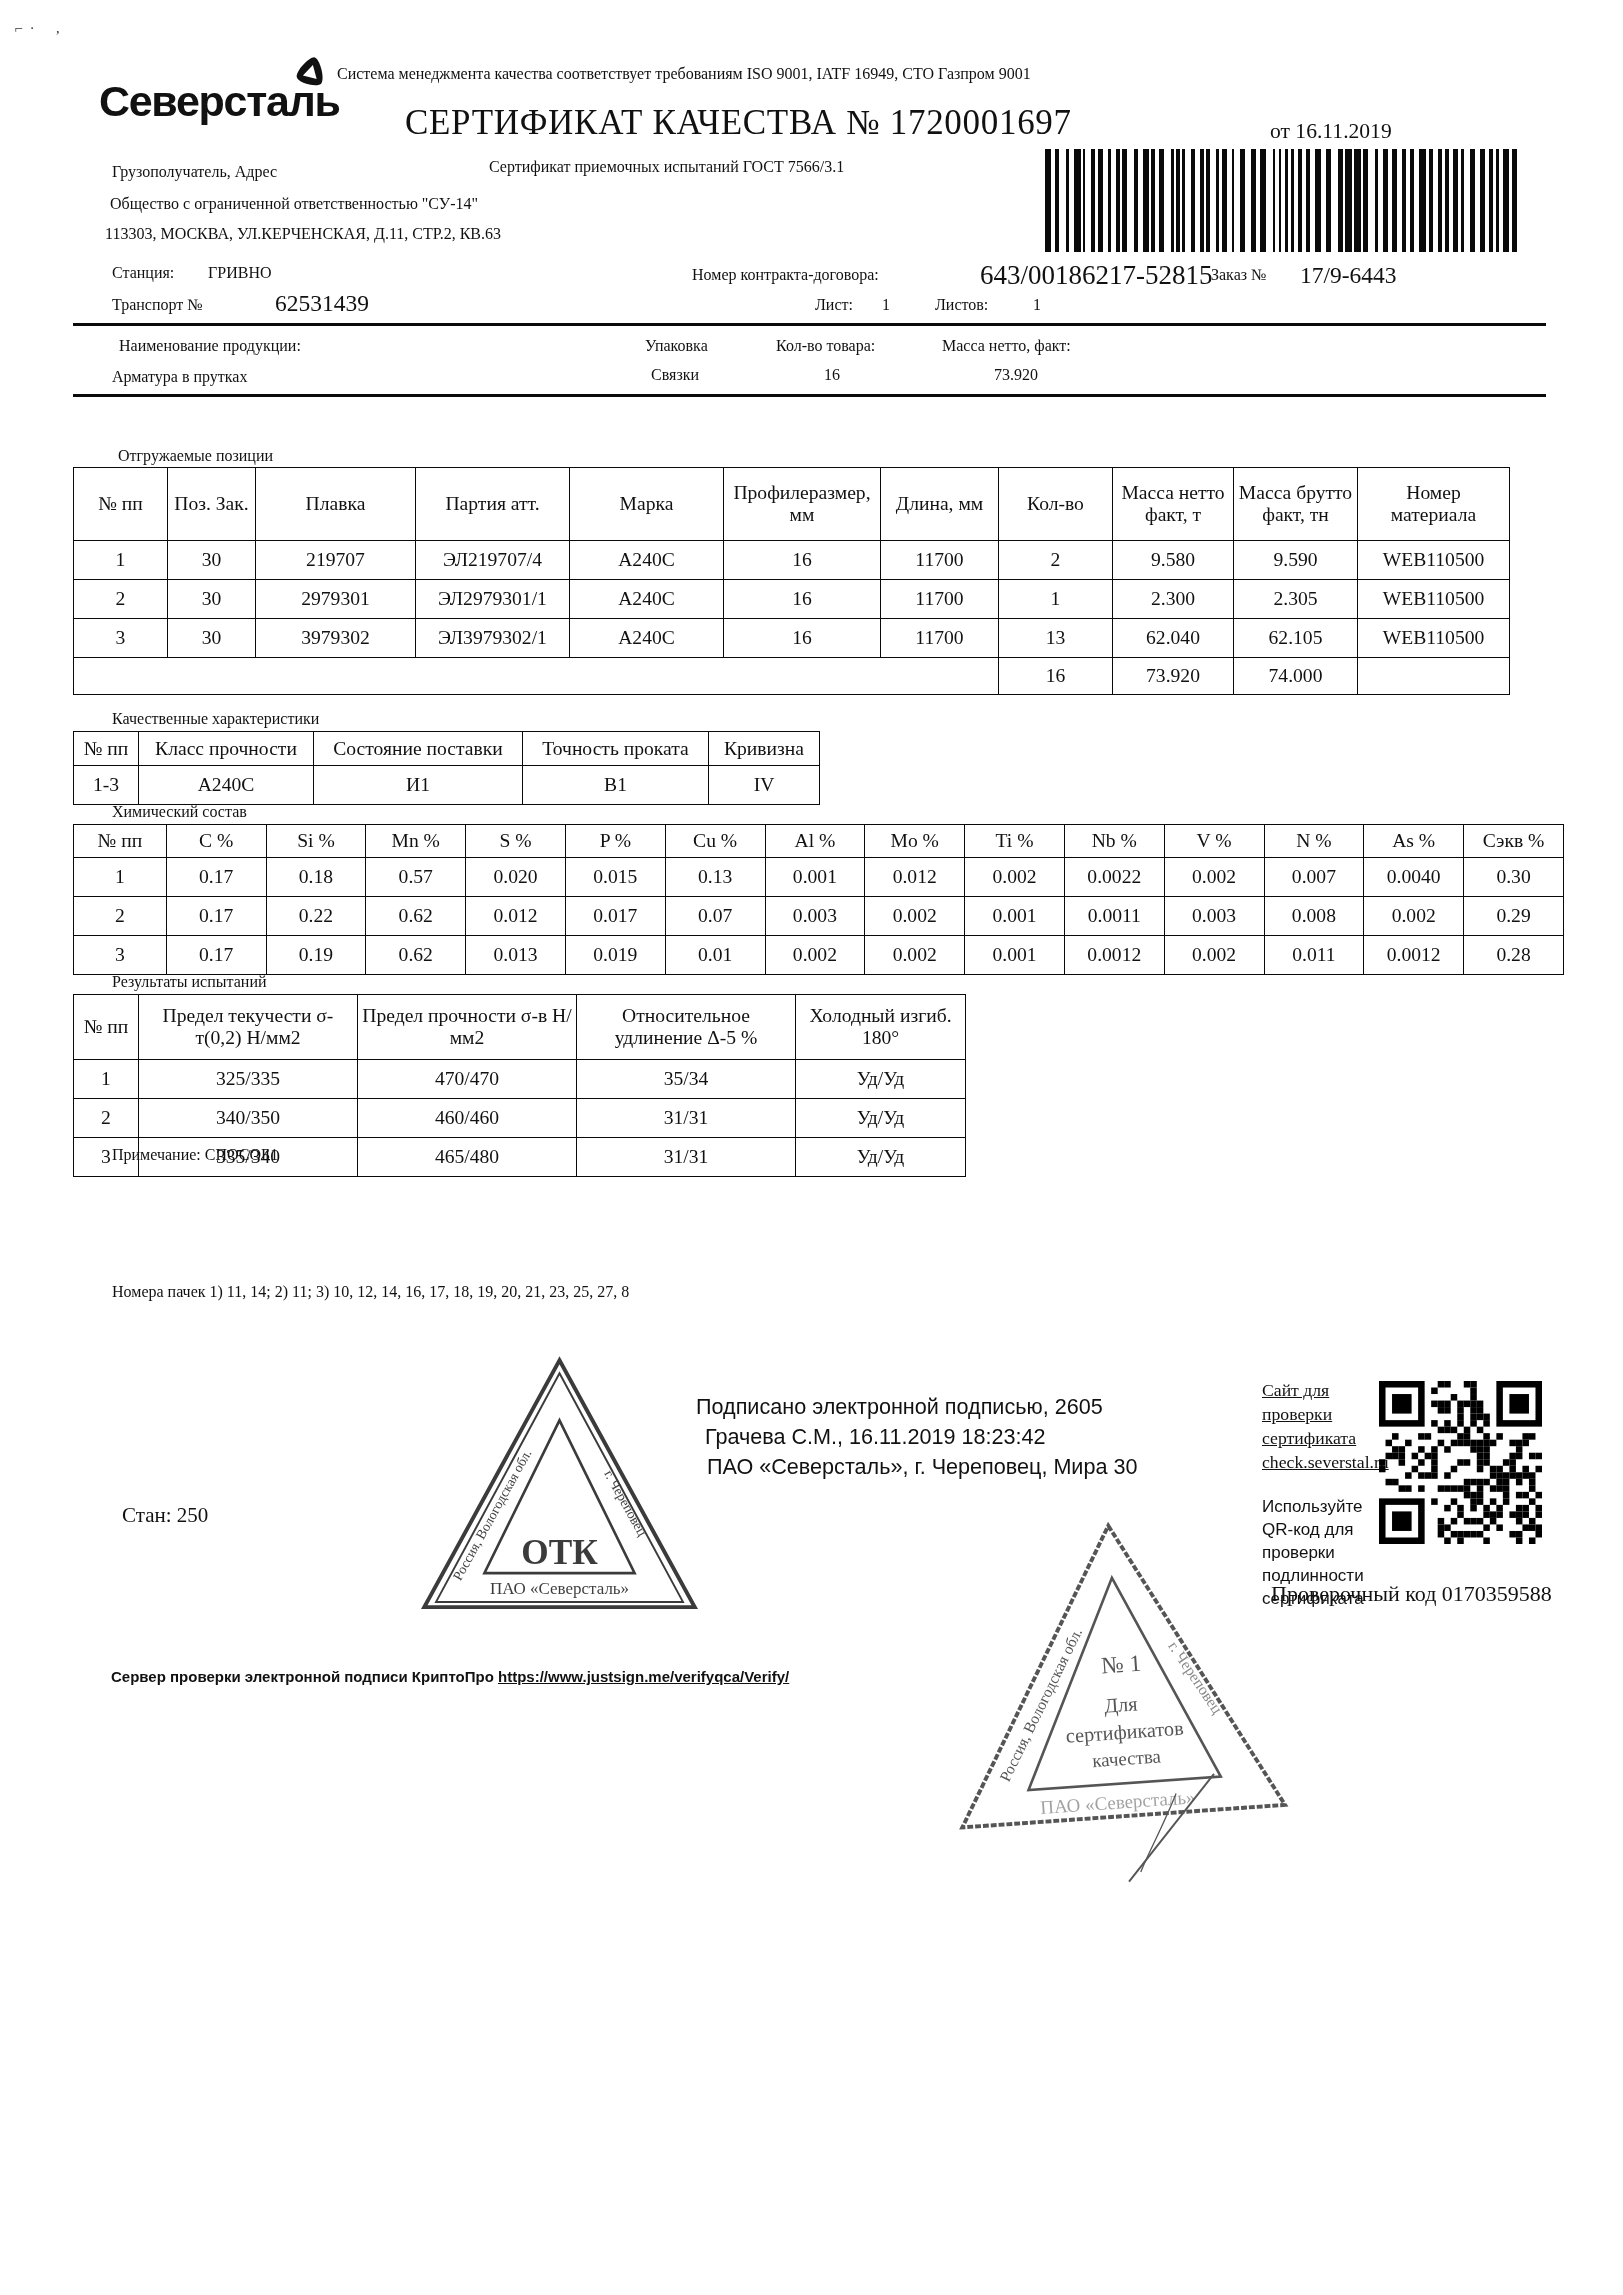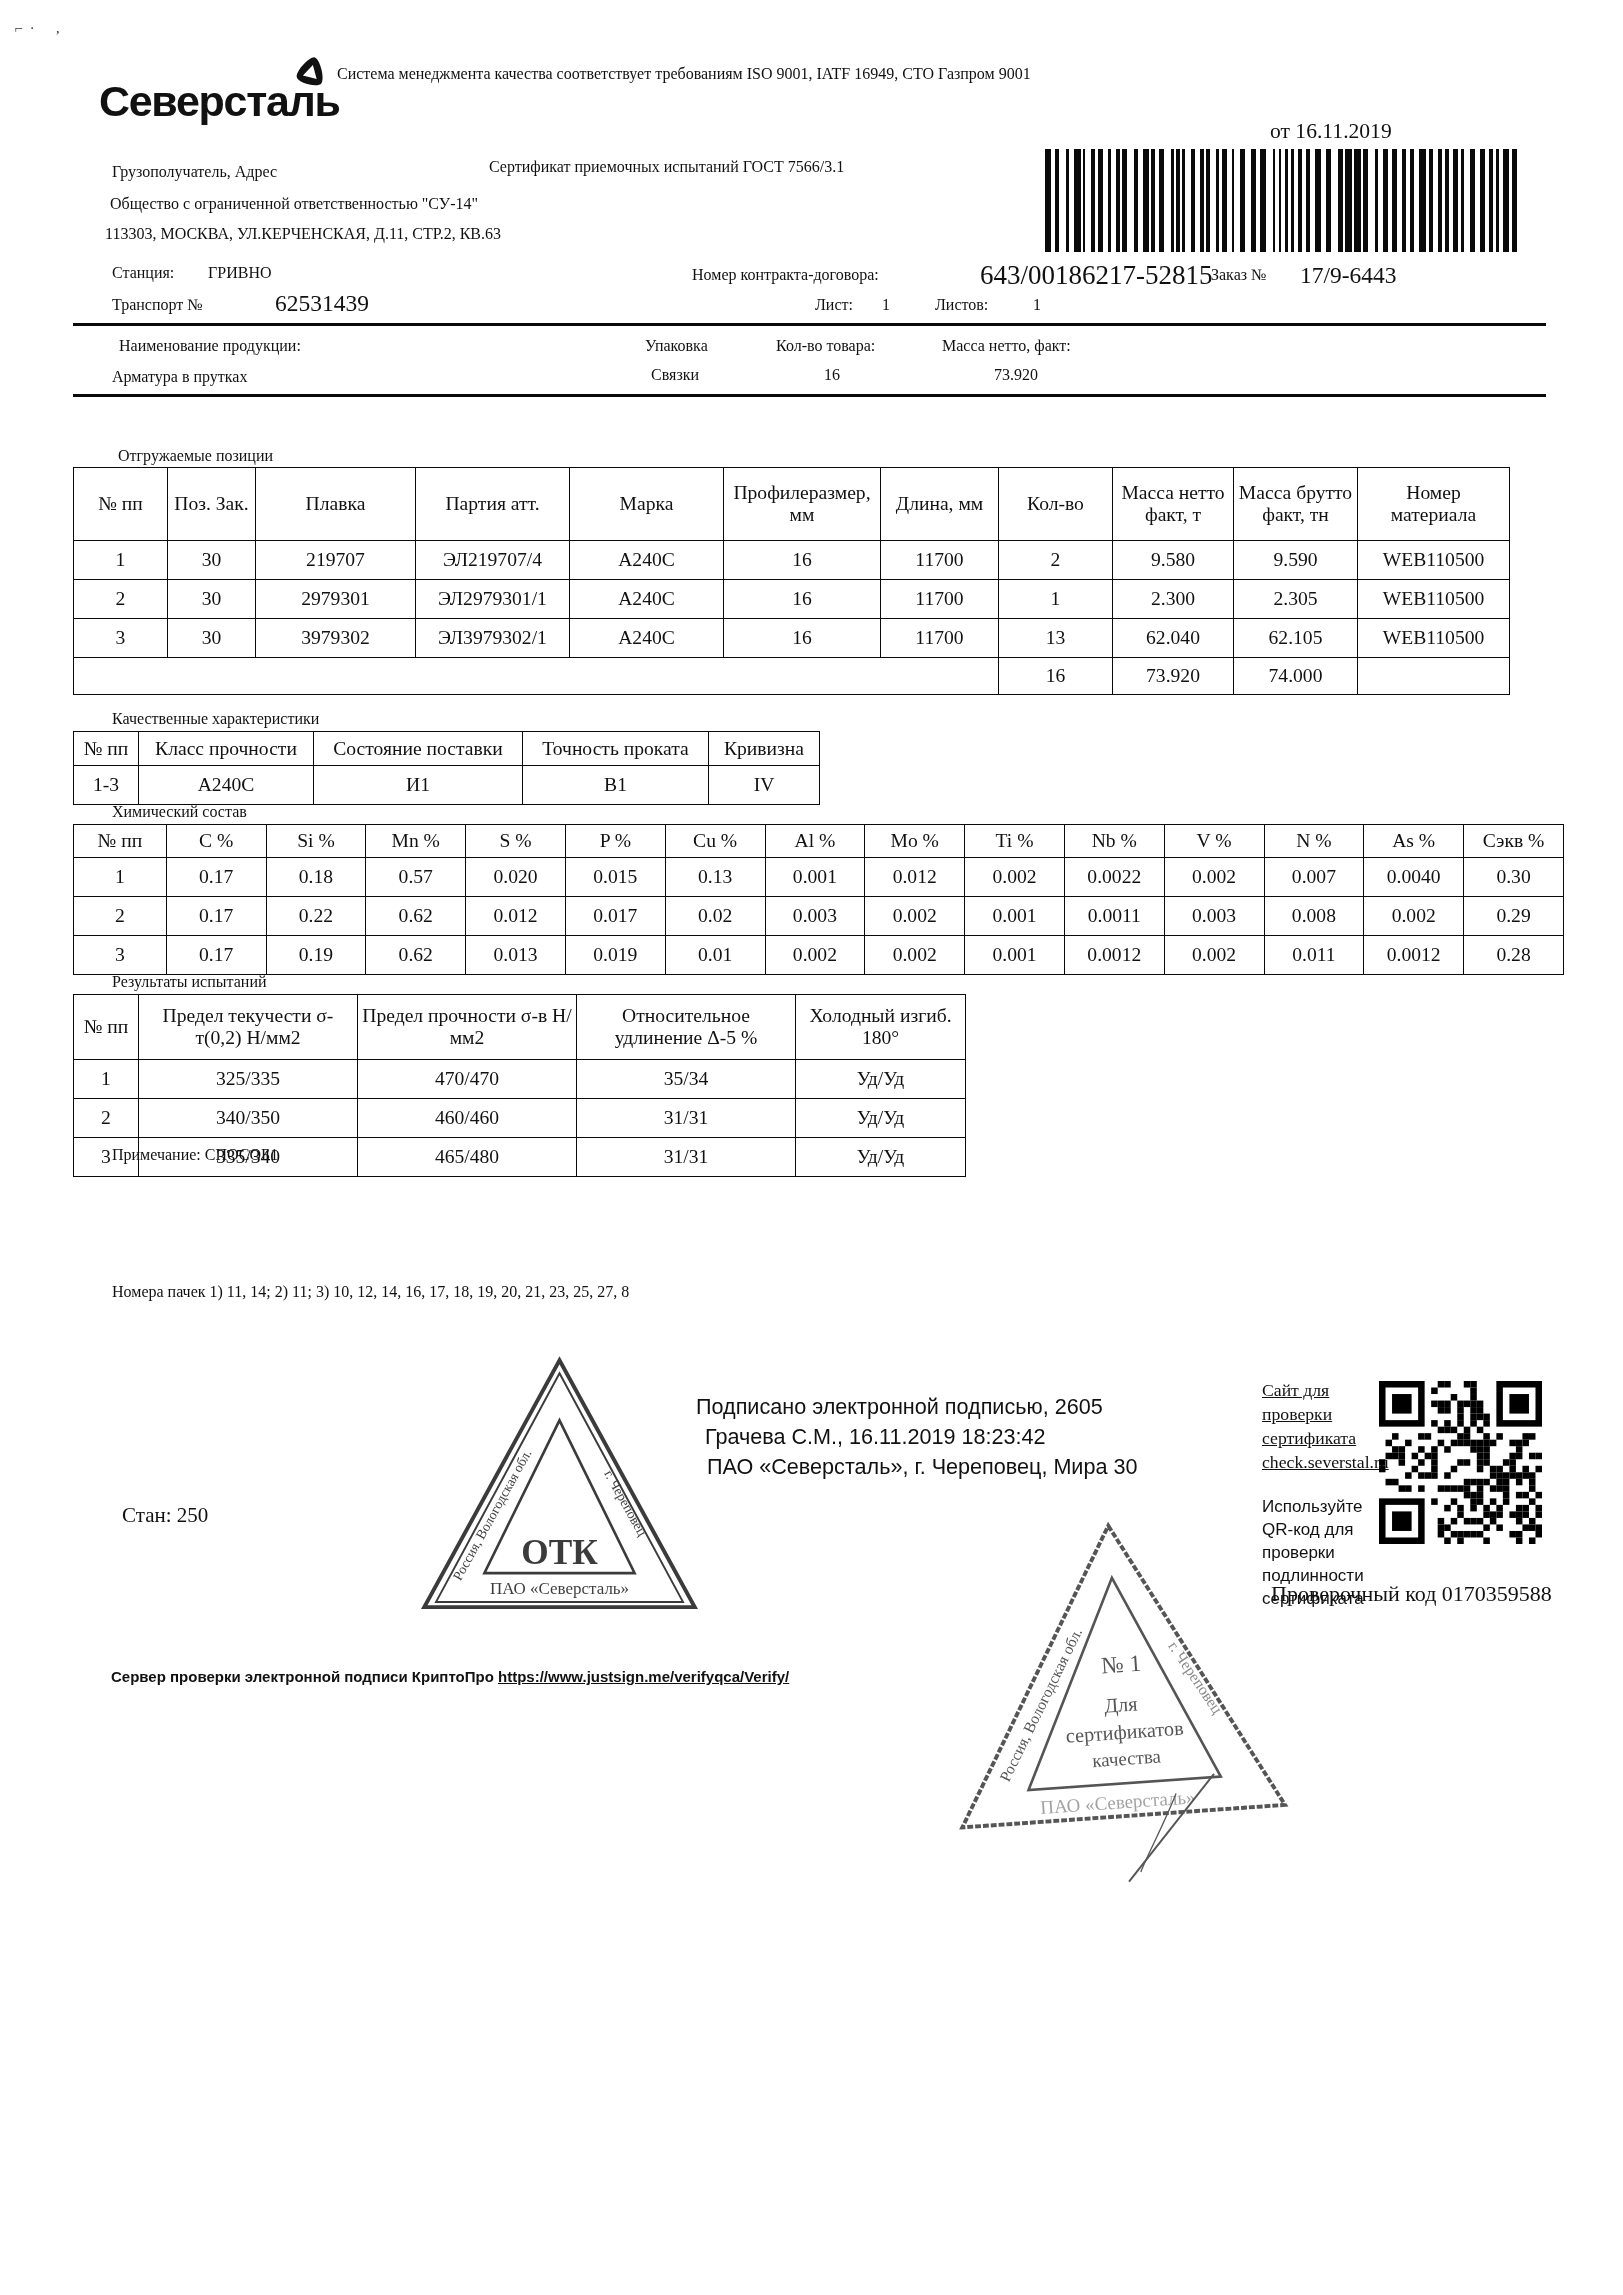--- a/index.html
+++ b/index.html
@@ -29,20 +29,21 @@
 <body>
 
 <div class="page">
 
   <div class="abs logo" style="left:99px;top:77px;">Северсталь</div>
   <svg class="abs" style="left:294px;top:54px;" width="34" height="37" viewBox="0 0 48 48">
     <path d="M24 2 C31 2 45 26 42 35 C39 43 9 43 6 35 C3 26 17 2 24 2 Z" fill="#111" transform="rotate(14 24 24)"></path>
     <path d="M24 13 L34 31 L14 31 Z" fill="#fff" transform="rotate(14 24 24)"></path>
   </svg>
   <div class="abs lbl" style="left:337px;top:65px;">Система менеджмента качества соответствует требованиям ISO 9001, IATF 16949, СТО Газпром 9001</div>
+  <div class="abs title" style="left:405px;top:103px;">СЕРТИФИКАТ КАЧЕСТВА № 1720001697</div>
   <div class="abs" style="left:1270px;top:119px;font-size:21.6px;">от 16.11.2019</div>
   <div class="abs lbl" style="left:489px;top:158px;">Сертификат приемочных испытаний ГОСТ 7566/3.1</div>
   <div id="barcode" class="abs" style="left:1045px;top:149px;width:494px;height:103px;">
       <div style="width: 5.9px; margin-right: 3.9px;"></div>
       <div style="width: 4.6px; margin-right: 6.5px;"></div>
       <div style="width: 3.3px; margin-right: 4.6px;"></div>
       <div style="width: 7.2px; margin-right: 2px;"></div>
       <div style="width: 2px; margin-right: 6.5px;"></div>
       <div style="width: 3.3px; margin-right: 3.3px;"></div>
       <div style="width: 5.2px; margin-right: 5.2px;"></div>
@@ -282,21 +283,21 @@
           <td>0.0040</td>
           <td>0.30</td>
         </tr>
         <tr style="height: 39px;">
           <td>2</td>
           <td>0.17</td>
           <td>0.22</td>
           <td>0.62</td>
           <td>0.012</td>
           <td>0.017</td>
-          <td>0.02</td>
+          <td>0.07</td>
           <td>0.003</td>
           <td>0.002</td>
           <td>0.001</td>
           <td>0.0011</td>
           <td>0.003</td>
           <td>0.008</td>
           <td>0.002</td>
           <td>0.29</td>
         </tr>
         <tr style="height: 39px;">

